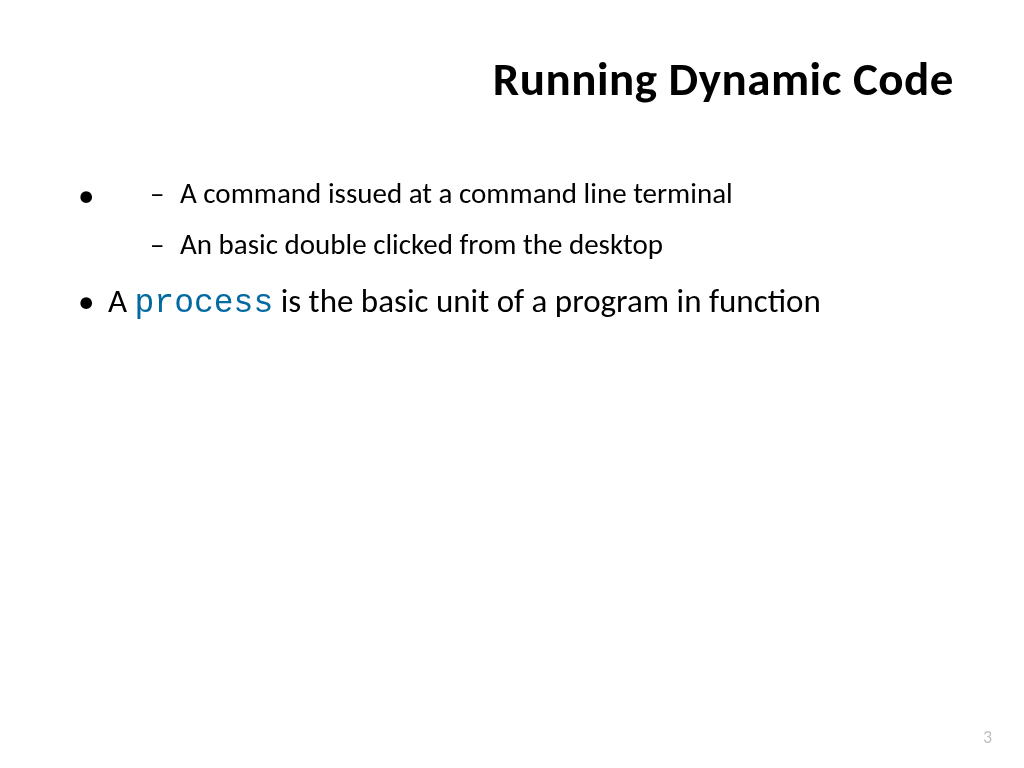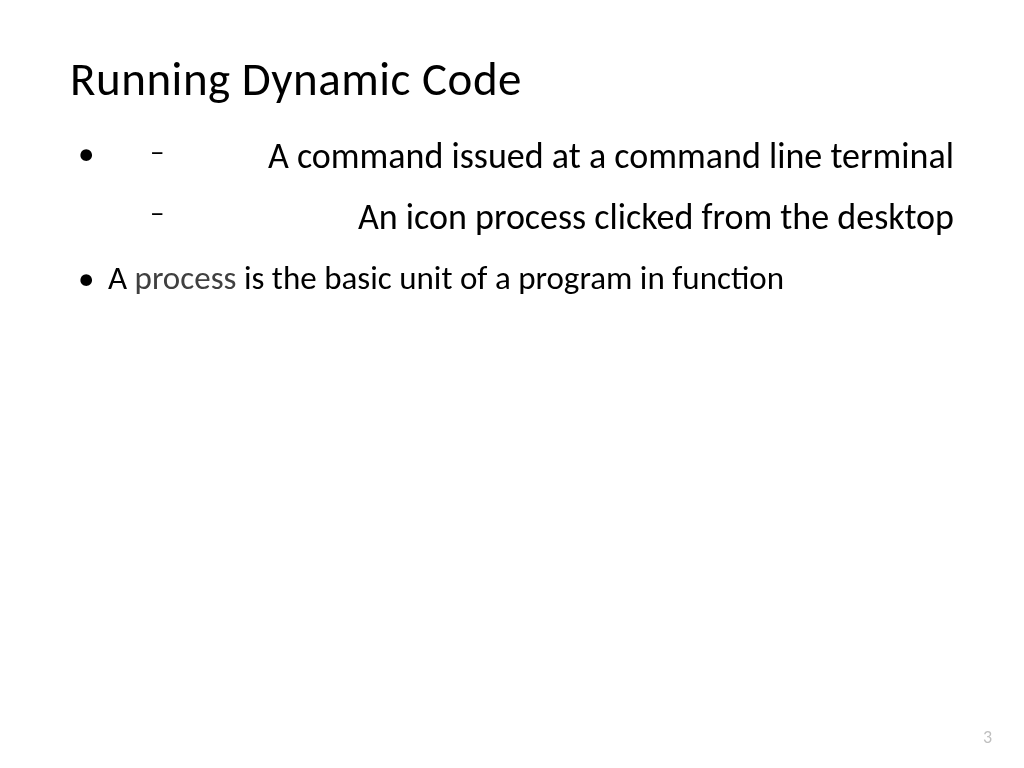--- a/index.html
+++ b/index.html
@@ -17,23 +17,23 @@
       overflow: hidden;
     }
     .slide {
       width: 100%;
       height: 100%;
       padding: 50px 70px 40px 70px;
       position: relative;
     }
     .title {
       font-size: 47px;
-      font-weight: 400;
-      text-align: left;
-      margin-bottom: 24px;
+      font-weight: 700;
+      text-align: right;
+      margin-bottom: 66px;
       letter-spacing: 0.5px;
     }
     .content {
       font-size: 33px;
       line-height: 1.3;
     }
     ul {
       list-style: none;
     }
     .bullet-l1 {
@@ -45,54 +45,54 @@
       content: "•";
       position: absolute;
       left: 8px;
       top: 0;
       font-size: 33px;
     }
     .bullet-l2 {
       position: relative;
       padding-left: 72px;
       margin-bottom: 12px;
-      font-size: 36px;
+      font-size: 29px;
       line-height: 1.35;
-      text-align: right;
     }
     .bullet-l2::before {
       content: "–";
       position: absolute;
       left: 42px;
       top: 0;
       font-size: 29px;
     }
     .highlight {
-      color: #404040;
+      color: #0369a1;
+      font-family: Liberation Mono, monospace;
     }
     .page-number {
       position: absolute;
       bottom: 20px;
       right: 32px;
       font-size: 18px;
       color: #bfbfbf;
     }
   </style>
 </head>
 <body>
 
 <div class="slide">
   <h1 class="title">Running Dynamic Code</h1>
 
   <div class="content">
     <ul>
       <li class="bullet-l1">
         <ul>
           <li class="bullet-l2">A command issued at a command line terminal</li>
-          <li class="bullet-l2">An icon process clicked from the desktop</li>
+          <li class="bullet-l2">An basic double clicked from the desktop</li>
         </ul>
       </li>
       <li class="bullet-l1">
         <span>A </span><span class="highlight">process</span><span> is the basic unit of a program in function</span>
       </li>
     </ul>
   </div>
 
   <div class="page-number">3</div>
 </div>

